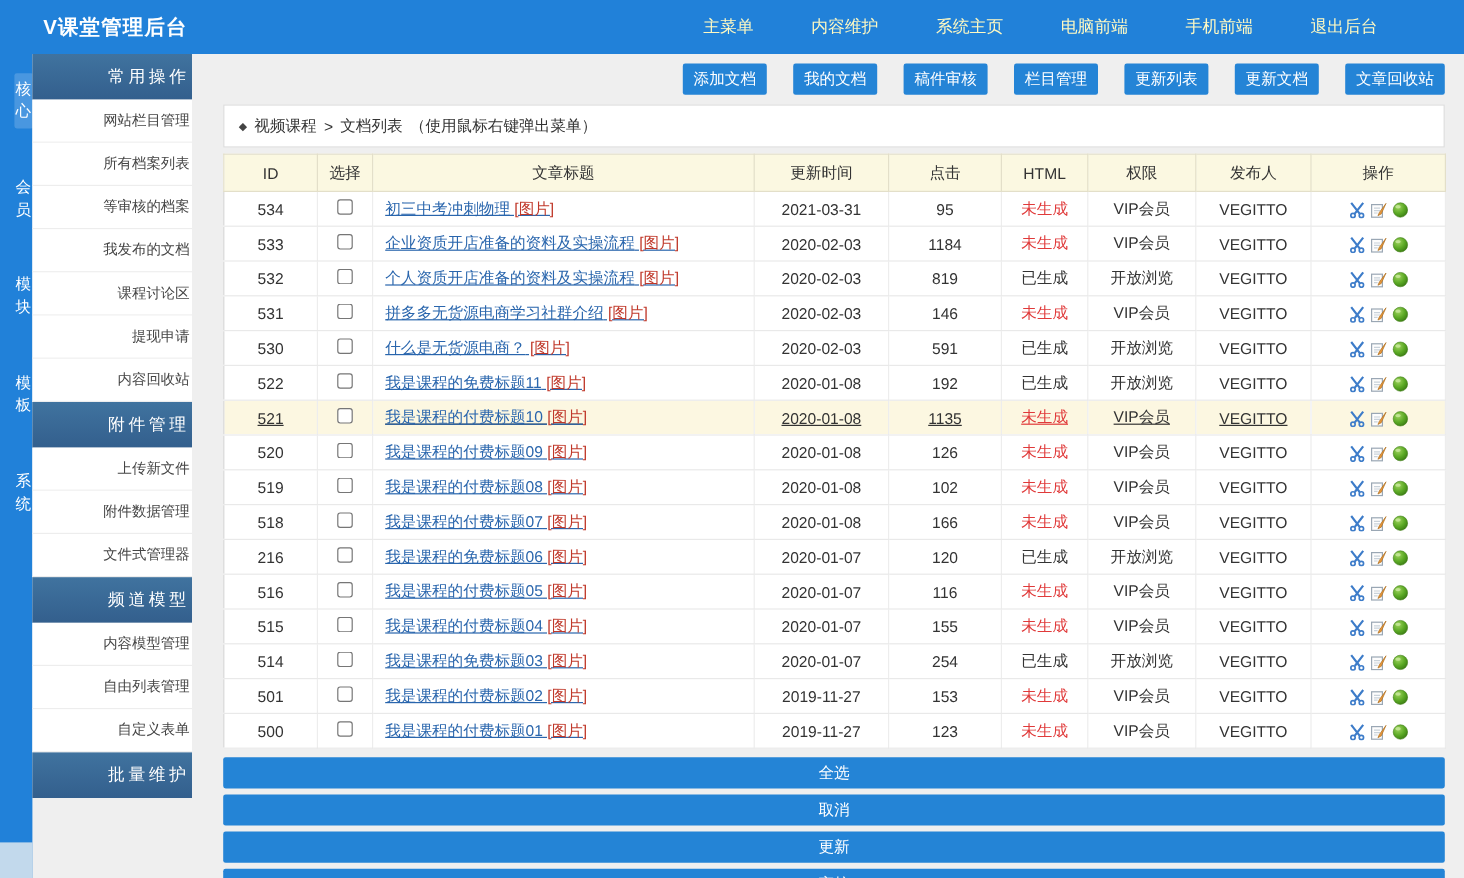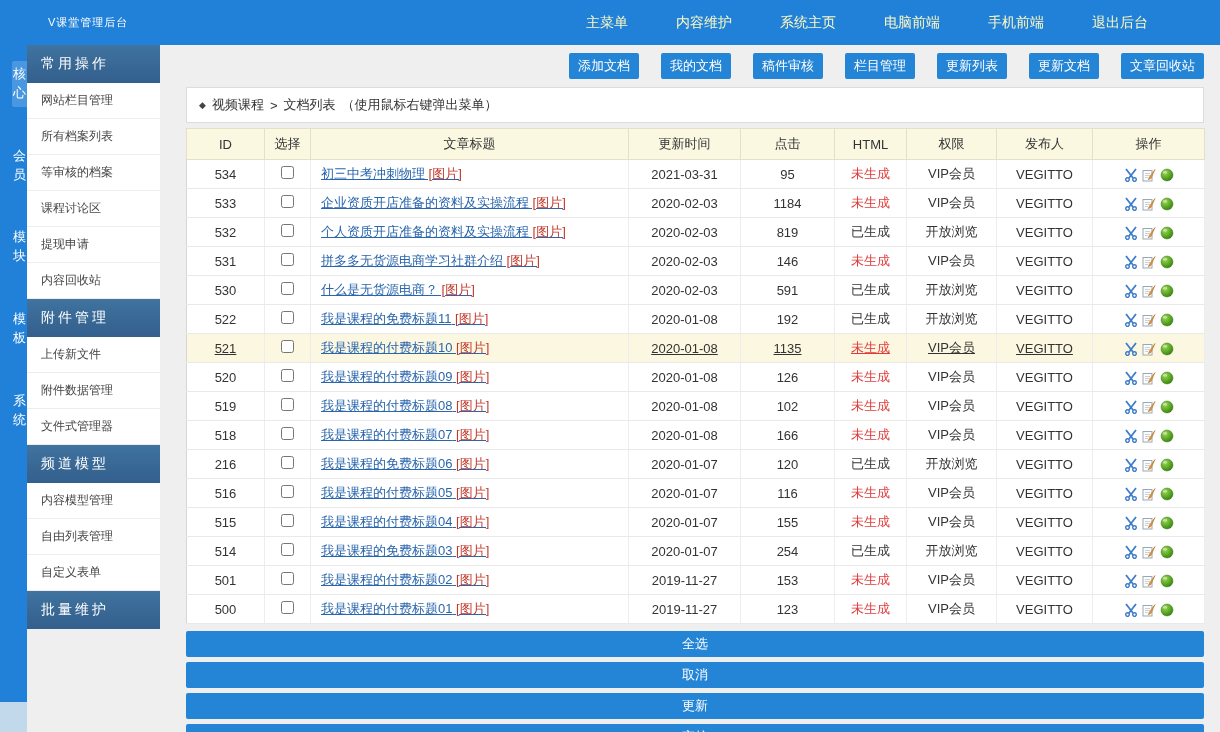--- a/index.html
+++ b/index.html
@@ -7,38 +7,38 @@
     width:1220px;height:732px;overflow:hidden;position:relative;
     font-family:"Liberation Sans","DejaVu Sans",sans-serif;
     background:#efefef;
   }
   a{text-decoration:underline;}
   
   .topbar{
     height:45px;display:flex;align-items:center;
     background:var(--header-blue,#2181d9);
   }
-  .brand{margin-left:48px;font-size:11px;font-weight:normal;color:#fff;letter-spacing:1px;}
+  .brand{margin-left:36px;font-size:17px;font-weight:bold;color:#fff;letter-spacing:1px;}
   .topnav{margin-left:auto;margin-right:72px;display:flex;gap:48px;}
   .topnav a{color:#fef9c3;font-size:14px;text-decoration:none;cursor:pointer;}
   
   .rail{
     position:absolute;top:45px;left:0;bottom:0;width:39px;
     background:var(--header-blue,#2181d9);
     display:flex;flex-direction:column;align-items:center;
     padding-top:16px;gap:36px;
   }
   .rail-item{
     width:16px;color:#fff;font-size:13px;line-height:1.45;text-align:center;
     word-break:break-all;cursor:pointer;padding:4px 0;border-radius:2px;
   }
   .rail-item.active{background:rgba(255,255,255,.18);}
   .rail-scroll{position:absolute;bottom:0;left:0;width:27px;height:30px;background:#c2d9ec;}
   
-  .sidebar{position:absolute;top:45px;left:27px;bottom:0;width:145px;background:#efefef;}
+  .sidebar{position:absolute;top:45px;left:27px;bottom:0;width:145px;background:#efefef;text-align:right;}
   .side-header{
     background:linear-gradient(var(--section-header-top,#40739f),var(--section-header-bottom,#335f8d));
     color:#fff;font-size:14px;padding:10px 14px;letter-spacing:3px;cursor:pointer;
   }
   .side-item{
     display:block;background:#fff;padding:9px 14px;font-size:12px;color:#454545;
     text-decoration:none;border-bottom:1px solid #ededed;cursor:pointer;
   }
   
   .main{
@@ -125,20 +125,21 @@
     <div class="rail-item">模板</div>
     <div class="rail-item">系统</div>
   </div>
 <div class="rail-scroll"></div>
 
 <aside class="sidebar" id="sidebar">
     <div class="side-header">常用操作</div>
     <a class="side-item">网站栏目管理</a>
     <a class="side-item">所有档案列表</a>
     <a class="side-item">等审核的档案</a>
+    <a class="side-item">我发布的文档</a>
     <a class="side-item">课程讨论区</a>
     <a class="side-item">提现申请</a>
     <a class="side-item">内容回收站</a>
     <div class="side-header">附件管理</div>
     <a class="side-item">上传新文件</a>
     <a class="side-item">附件数据管理</a>
     <a class="side-item">文件式管理器</a>
     <div class="side-header">频道模型</div>
     <a class="side-item">内容模型管理</a>
     <a class="side-item">自由列表管理</a>

